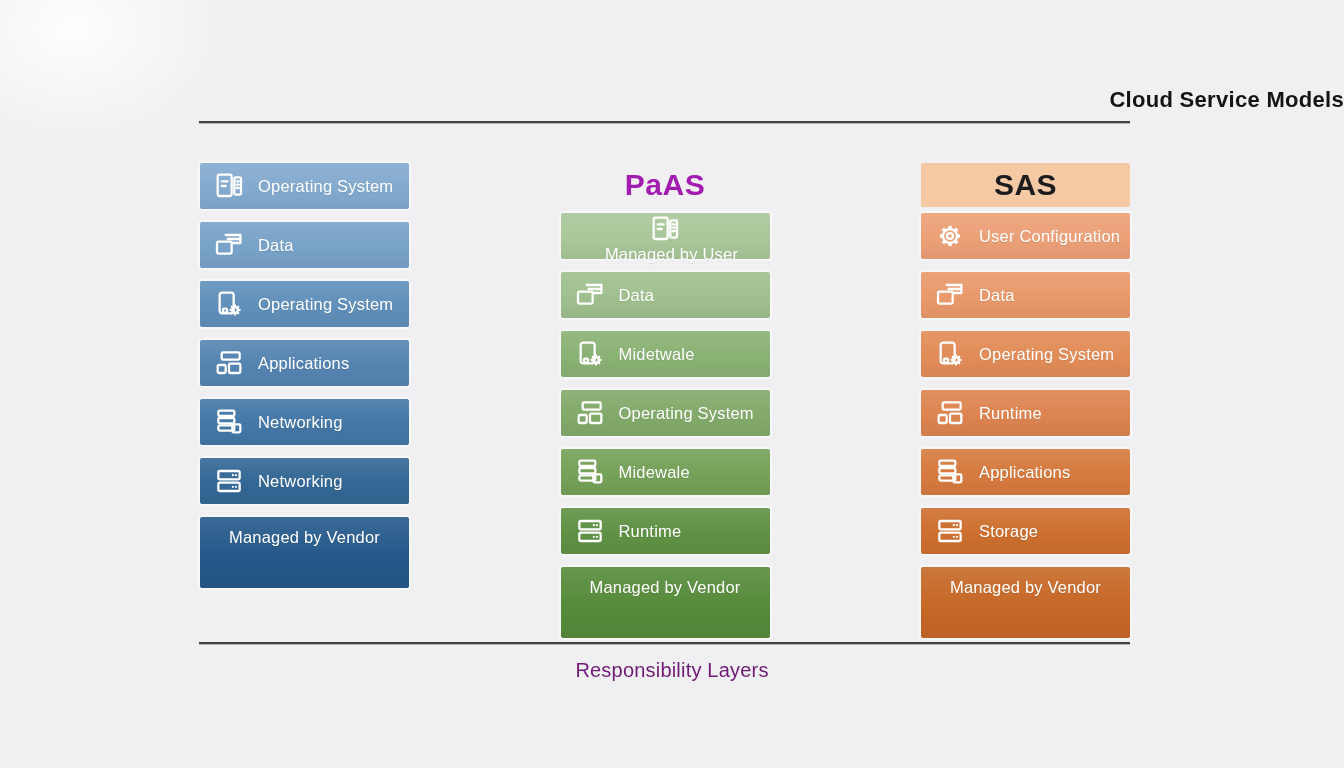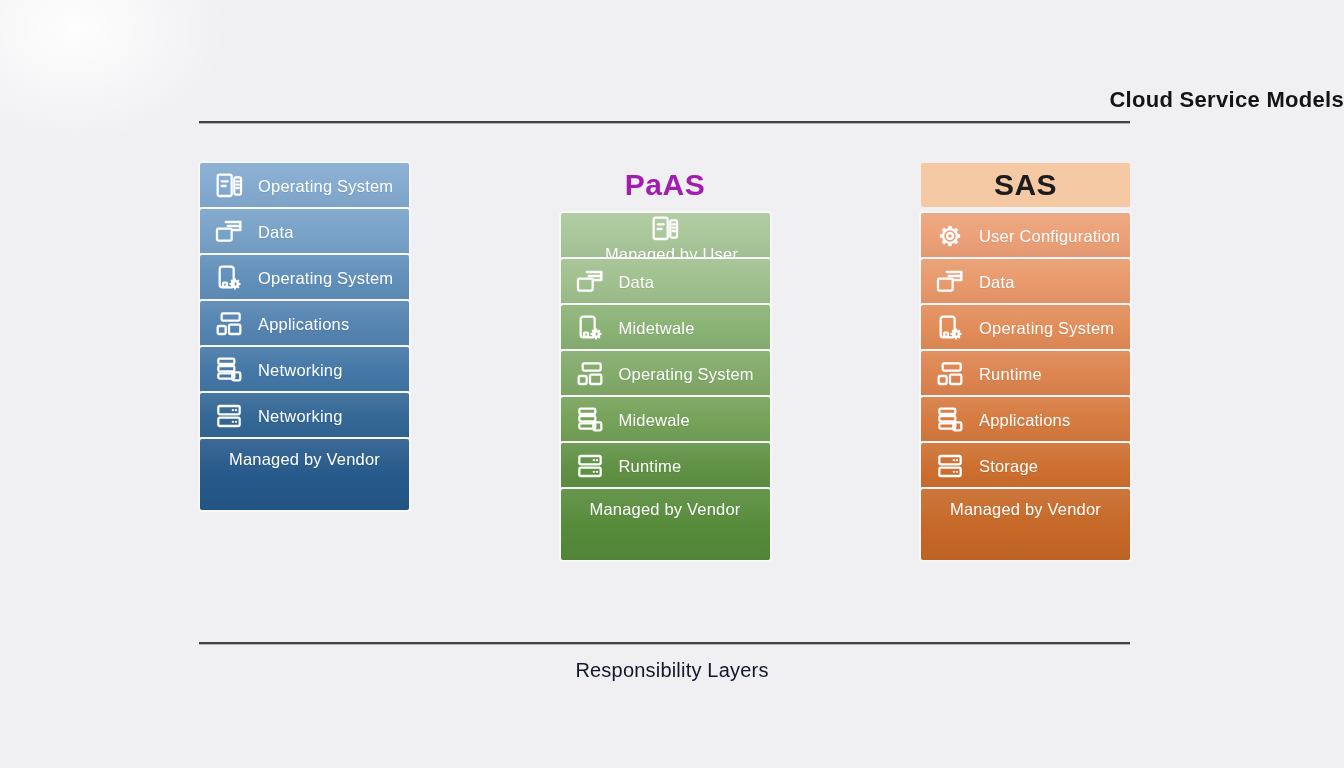--- a/index.html
+++ b/index.html
@@ -29,42 +29,42 @@
   .columns{
     position:absolute;top:163px;left:200px;width:930px;
     display:flex;justify-content:space-between;
   }
   .column{width:209px;}
   .col-title{
     height:44px;margin-bottom:6px;border-radius:2px;
     display:flex;align-items:center;justify-content:center;
     font-size:30px;font-weight:700;letter-spacing:0.5px;
   }
-  .rows{display:flex;flex-direction:column;gap:0;}
+  .rows{display:flex;flex-direction:column;gap:13px;}
   .row{
     height:46px;border-radius:2px;
     display:flex;align-items:center;
     padding-left:13px;
     box-shadow:0 0 0 2px #f7f6f9;
     background-image:linear-gradient(to bottom, rgba(255,255,255,0.10), rgba(255,255,255,0) 55%, rgba(0,0,0,0.05));
   }
   .row .icon{width:32px;height:32px;flex:0 0 32px;margin-right:13px;}
   .row .icon svg{width:32px;height:32px;display:block;}
   .row-label{
     color:#ffffff;font-size:16.5px;font-weight:500;letter-spacing:0.2px;
     text-shadow:0 1px 1px rgba(0,0,0,0.08);
     white-space:nowrap;
   }
   .vendor-row{
     height:60px;align-items:flex-start;justify-content:center;
     padding:11px 0 0 0;
   }
   .footer-label{
     position:absolute;top:659px;left:0;right:0;text-align:center;
-    font-size:20px;color:#0f172a;letter-spacing:0.2px;
+    font-size:20px;color:#701a75;letter-spacing:0.2px;
   }
   .sprite{position:absolute;width:0;height:0;overflow:hidden;}
   .sprite .st{fill:none;stroke:#fff;stroke-width:1.7;stroke-linecap:round;stroke-linejoin:round;}
   .sprite .tooth{stroke-width:2.6;stroke-linecap:butt;}
 </style>
 </head>
 <body>
 
 <svg class="sprite" xmlns="http://www.w3.org/2000/svg" aria-hidden="true">
   <defs>

